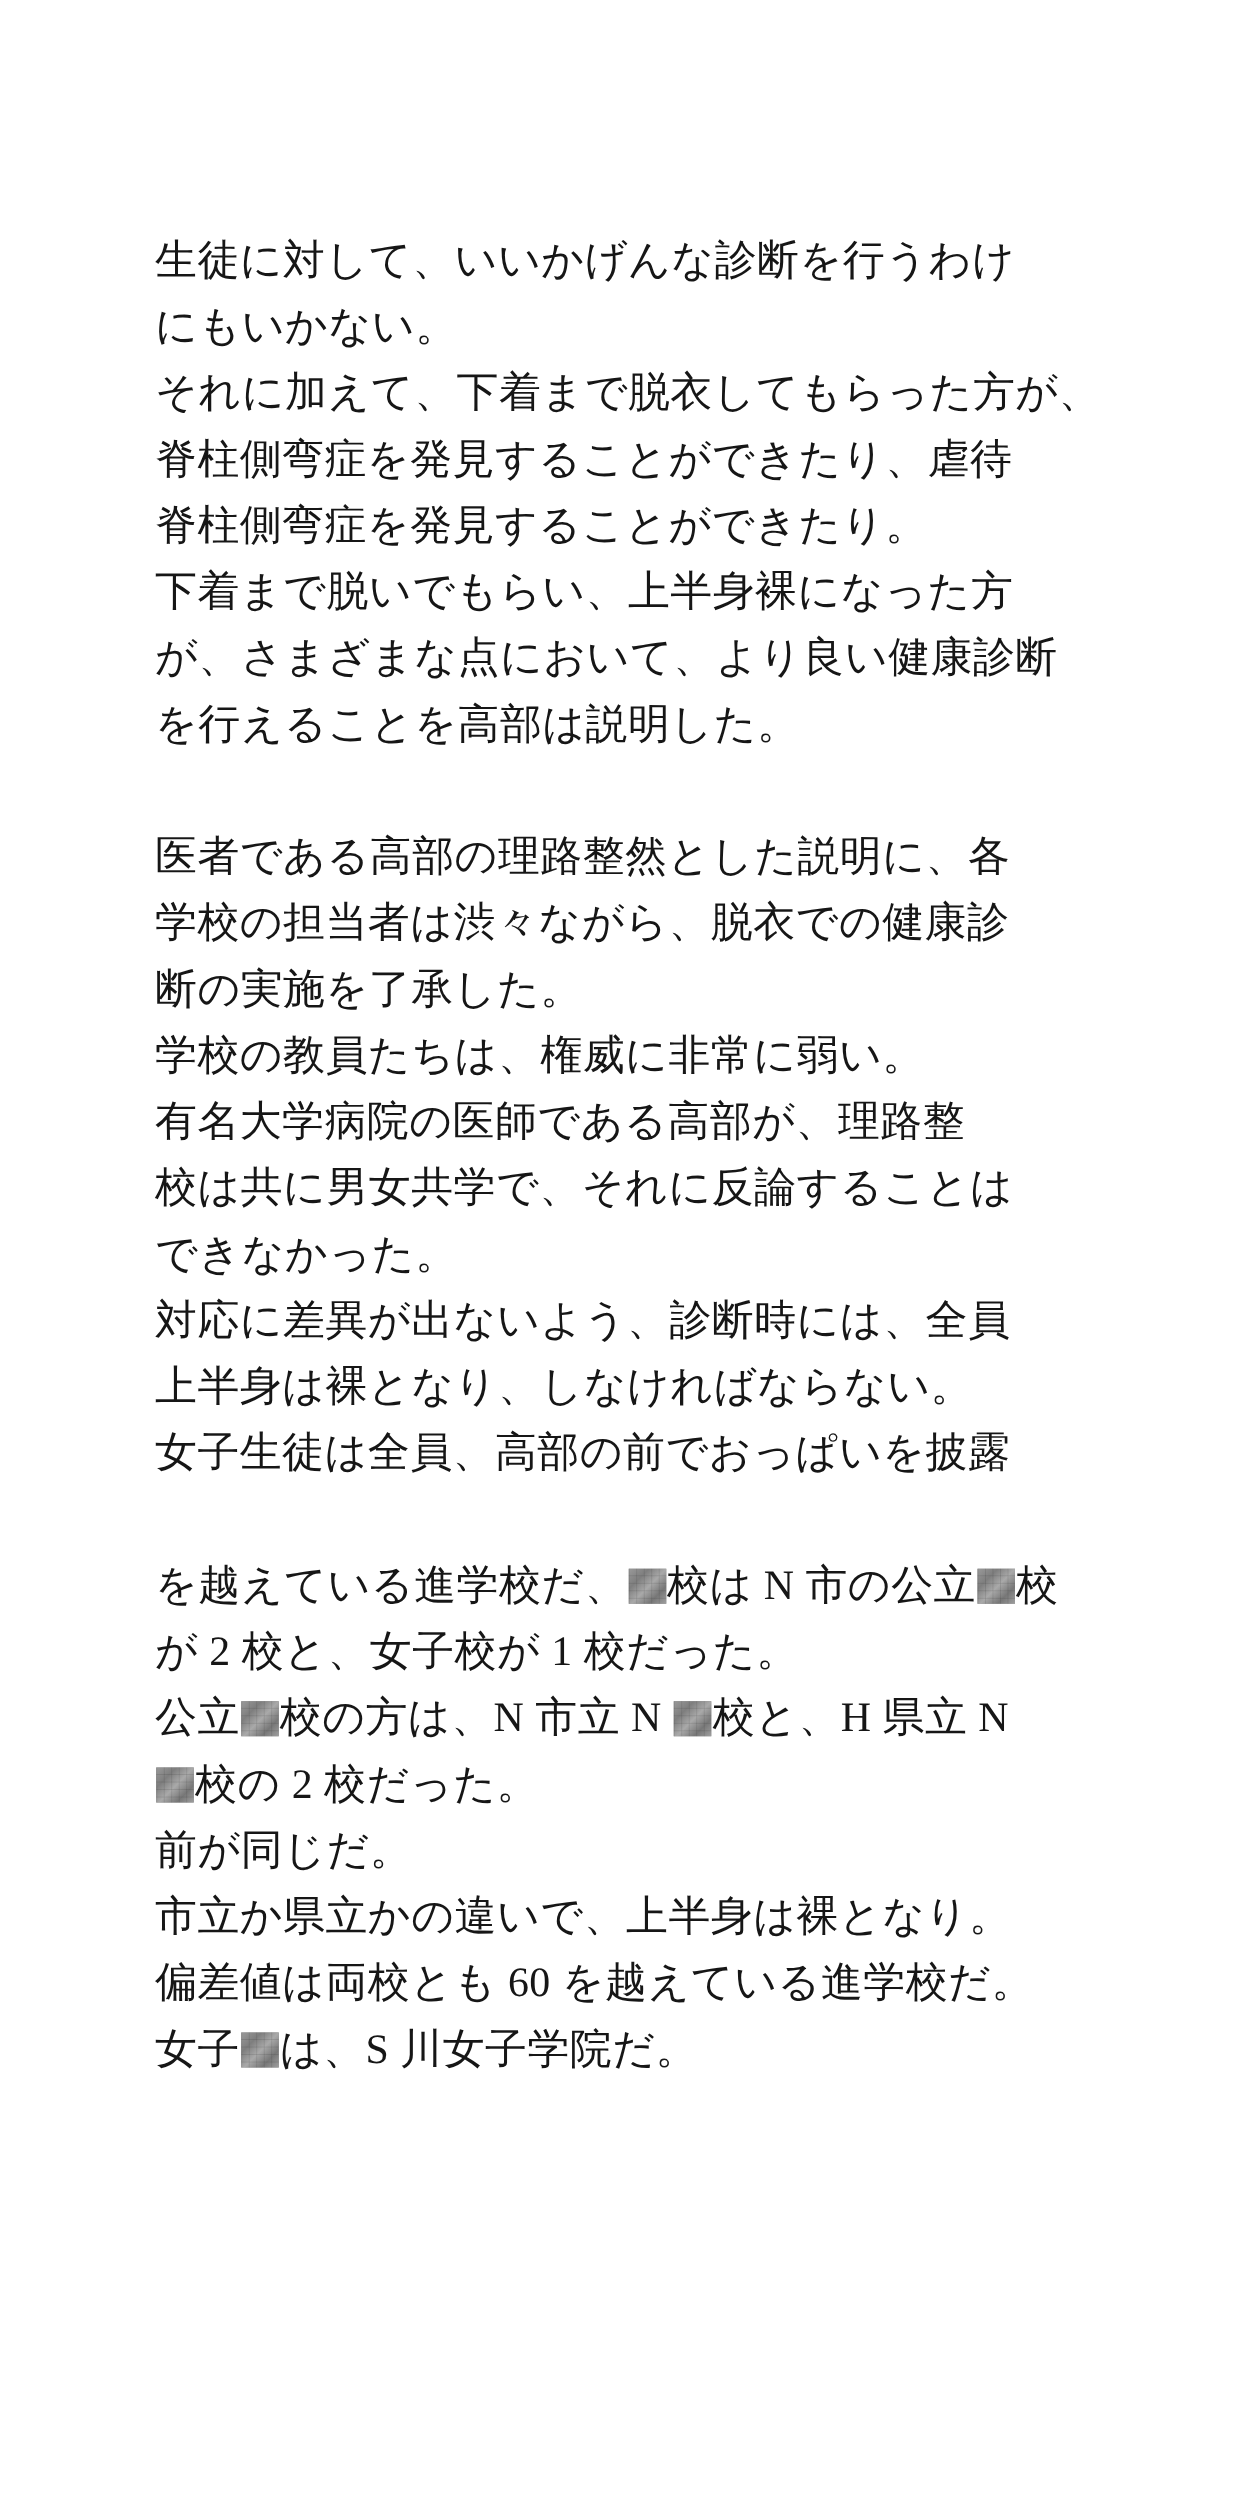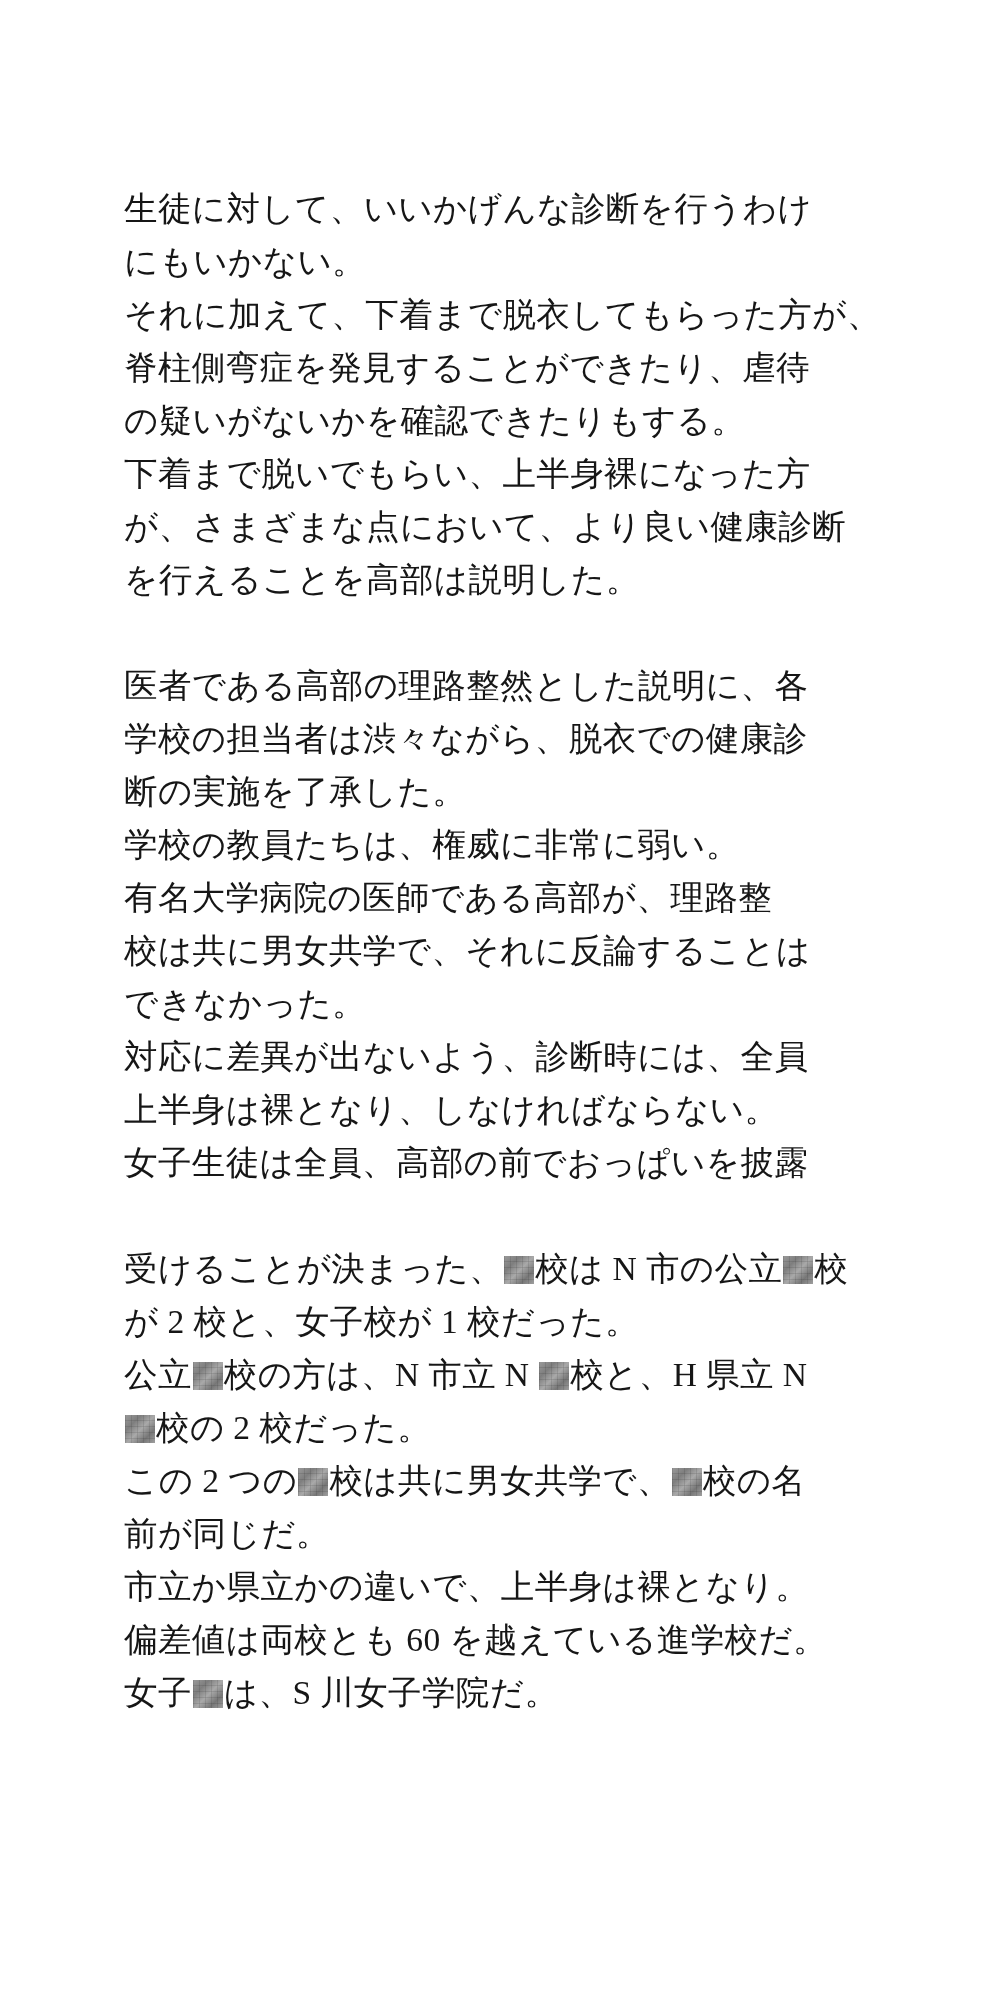--- a/index.html
+++ b/index.html
@@ -62,21 +62,21 @@
 <body>
 
 <div id="page">
   <div id="text-body">
 
     <div class="para">
       <div class="line">生徒に対して、いいかげんな診断を行うわけ</div>
       <div class="line">にもいかない。</div>
       <div class="line">それに加えて、下着まで脱衣してもらった方が、</div>
       <div class="line">脊柱側弯症を発見することができたり、虐待</div>
-      <div class="line">の疑いがないかを確認できたりもする。</div>
+      <div class="line">脊柱側弯症を発見することができたり。</div>
       <div class="line">下着まで脱いでもらい、上半身裸になった方</div>
       <div class="line">が、さまざまな点において、より良い健康診断</div>
       <div class="line">を行えることを高部は説明した。</div>
     </div>
 
     <div class="blank-line"></div>
 
     <div class="para">
       <div class="line">医者である高部の理路整然とした説明に、各</div>
       <div class="line">学校の担当者は渋々ながら、脱衣での健康診</div>
@@ -86,25 +86,24 @@
       <div class="line">校は共に男女共学で、それに反論することは</div>
       <div class="line">できなかった。</div>
       <div class="line">対応に差異が出ないよう、診断時には、全員</div>
       <div class="line">上半身は裸となり、しなければならない。</div>
       <div class="line">女子生徒は全員、高部の前でおっぱいを披露</div>
     </div>
 
     <div class="blank-line"></div>
 
     <div class="para" id="para-3">
-        <div class="line"><span>受けることが決まった、</span><span class="redact"></span><span>校は N 市の公立</span><span class="redact"></span><span>校</span></div>
+        <div class="line"><span>を越えている進学校だ、</span><span class="redact"></span><span>校は N 市の公立</span><span class="redact"></span><span>校</span></div>
         <div class="line"><span>が 2 校と、女子校が 1 校だった。</span></div>
         <div class="line"><span>公立</span><span class="redact"></span><span>校の方は、N 市立 N </span><span class="redact"></span><span>校と、H 県立 N</span></div>
         <div class="line"><span class="redact"></span><span>校の 2 校だった。</span></div>
-        <div class="line"><span>この 2 つの</span><span class="redact"></span><span>校は共に男女共学で、</span><span class="redact"></span><span>校の名</span></div>
         <div class="line"><span>前が同じだ。</span></div>
         <div class="line"><span>市立か県立かの違いで、上半身は裸となり。</span></div>
         <div class="line"><span>偏差値は両校とも 60 を越えている進学校だ。</span></div>
         <div class="line"><span>女子</span><span class="redact"></span><span>は、S 川女子学院だ。</span></div>
       </div>
 
   </div>
 </div>
 
 </body></html>

